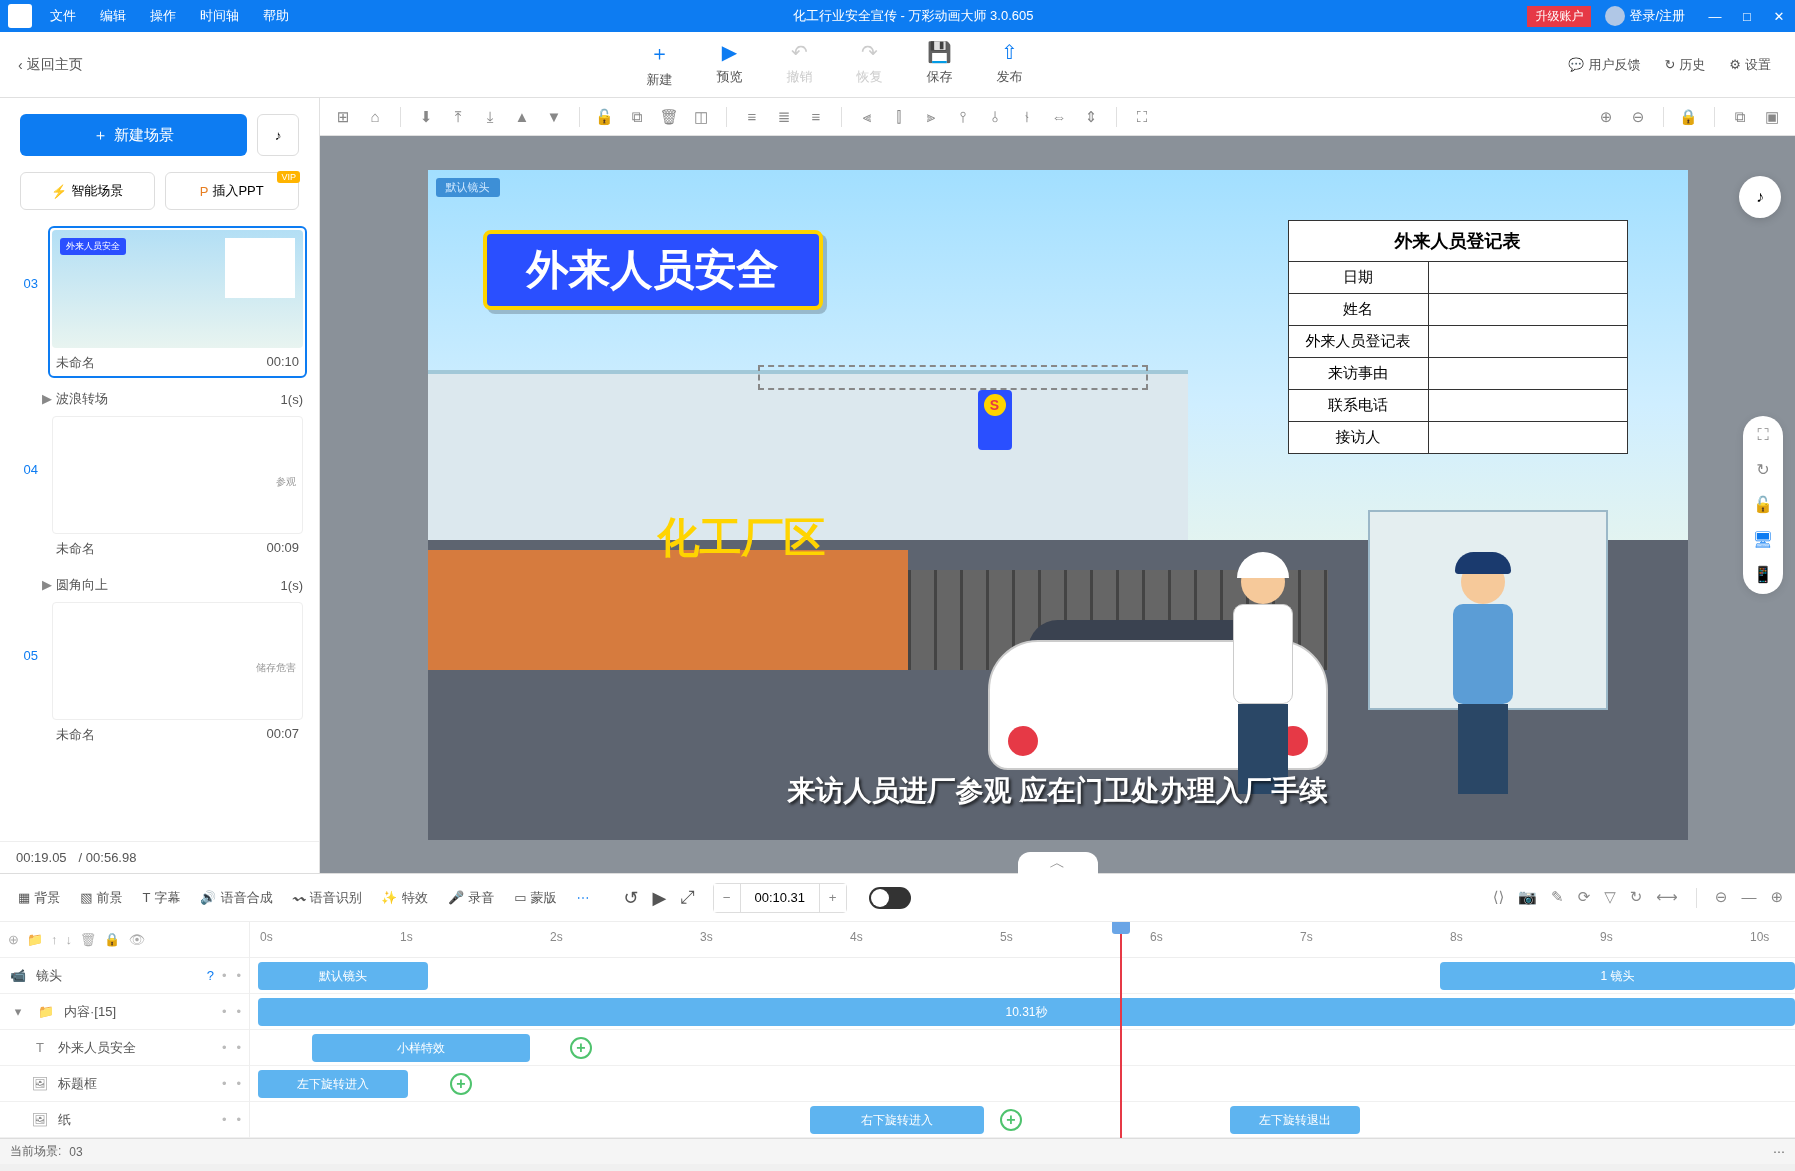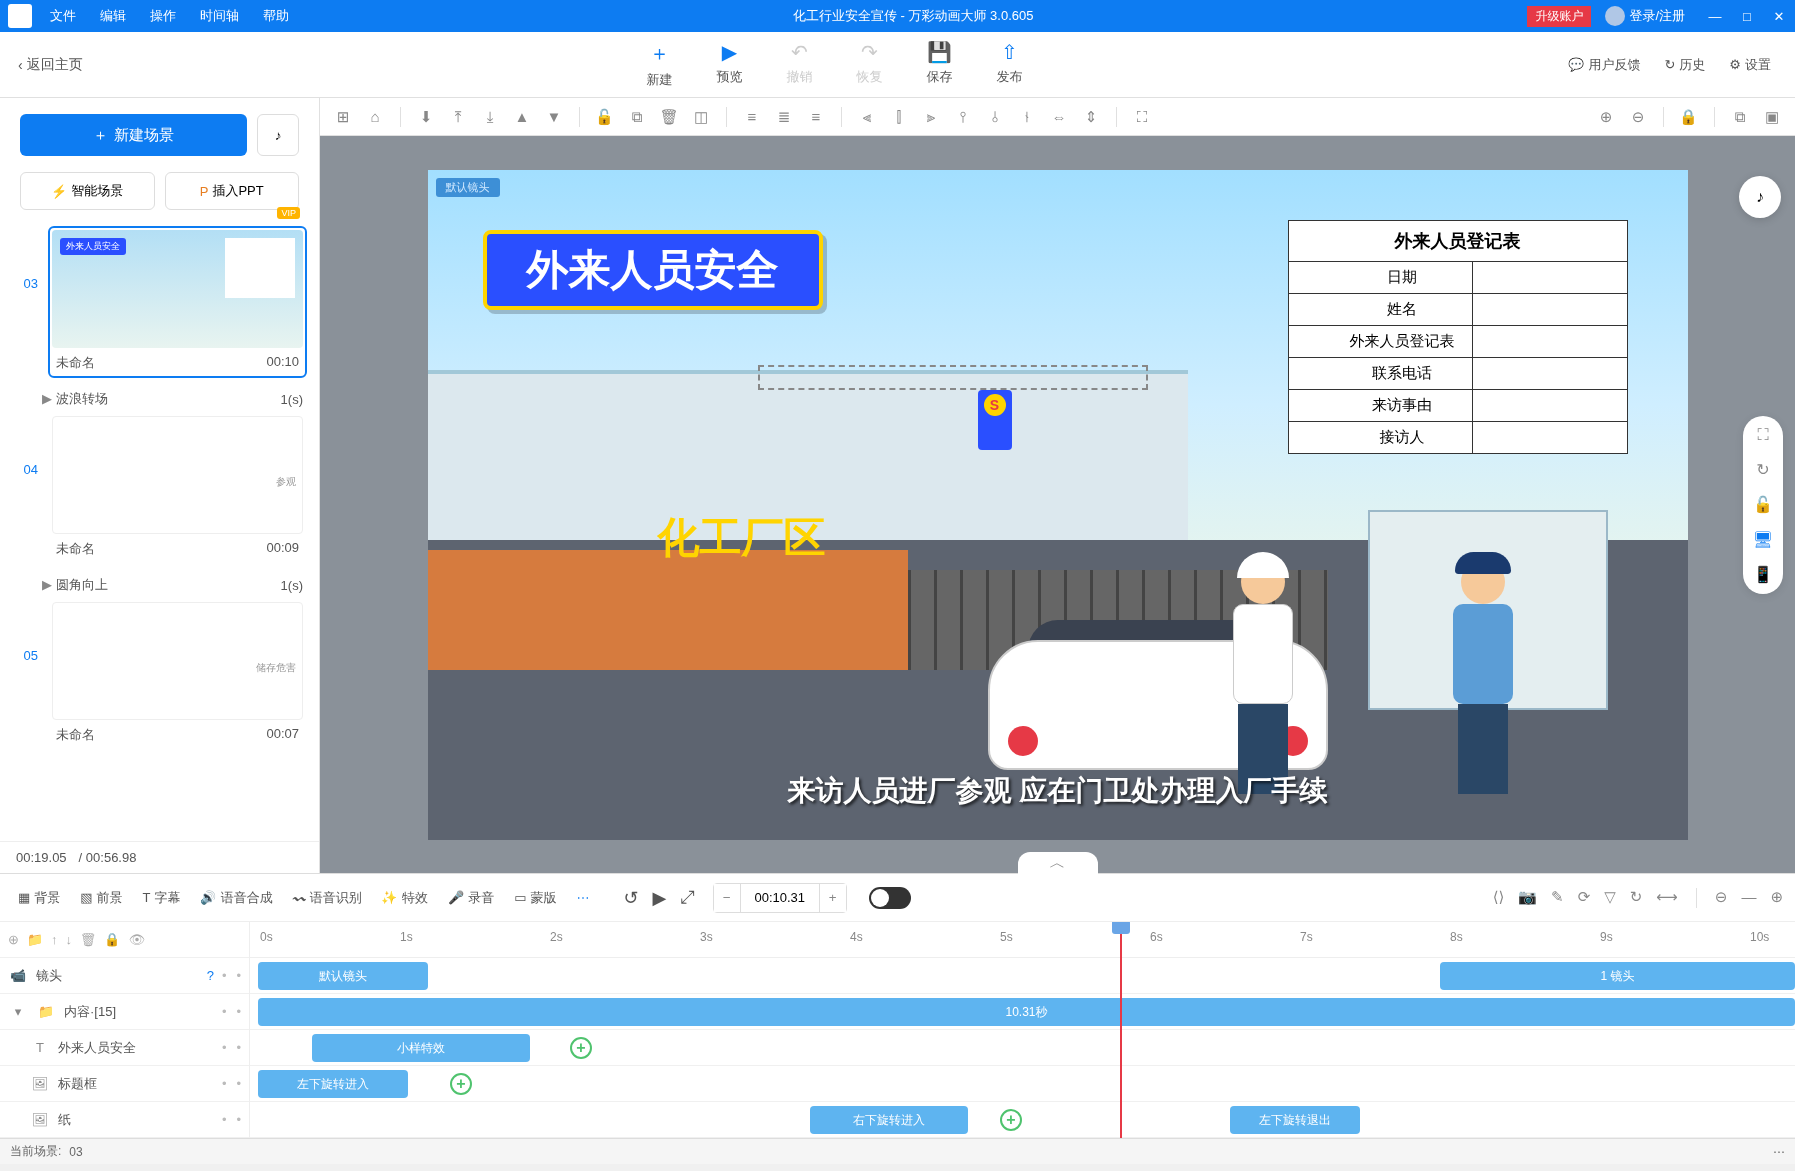--- a/index.html
+++ b/index.html
@@ -32,21 +32,21 @@
 
 .main-area { display: flex; height: 775px; }
 
 
 .left-panel { width: 320px; background: #fff; border-right: 1px solid #e0e0e0; display: flex; flex-direction: column; }
 .left-top-btns { padding: 16px 20px; display: flex; gap: 10px; }
 .new-scene-btn { flex: 1; background: #0d7cf2; color: #fff; border: none; border-radius: 6px; height: 42px; font-size: 15px; cursor: pointer; display: flex; align-items: center; justify-content: center; gap: 6px; }
 .music-btn { width: 42px; height: 42px; border: 1px solid #ddd; border-radius: 6px; background: #fff; cursor: pointer; display: flex; align-items: center; justify-content: center; }
 .left-sec-btns { padding: 0 20px 12px; display: flex; gap: 10px; }
 .sec-btn { flex: 1; height: 38px; border: 1px solid #ddd; border-radius: 6px; background: #fff; font-size: 13px; cursor: pointer; display: flex; align-items: center; justify-content: center; gap: 4px; position: relative; }
-.vip-tag { position: absolute; top: -2px; right: -2px; background: #ffb400; color: #fff; font-size: 9px; padding: 1px 4px; border-radius: 3px; margin-top: 36px; }
+.vip-tag { position: absolute; top: -2px; right: -2px; background: #ffb400; color: #fff; font-size: 9px; padding: 1px 4px; border-radius: 3px; }
 
 .scene-list { flex: 1; overflow-y: auto; padding: 4px 12px; }
 .scene-item { display: flex; gap: 10px; margin-bottom: 8px; }
 .scene-num { width: 26px; text-align: right; color: #0d7cf2; font-size: 13px; padding-top: 50px; }
 .scene-card { flex: 1; border: 2px solid transparent; border-radius: 6px; padding: 2px; }
 .scene-card.active { border-color: #0d7cf2; }
 .scene-thumb { width: 100%; height: 118px; background: linear-gradient(#b3dff5, #e8f4f0); border-radius: 4px; position: relative; overflow: hidden; }
 .scene-thumb.blank { background: #fff; border: 1px solid #eee; }
 .thumb-title-box { position: absolute; top: 8px; left: 8px; background: #2a4fff; color: #fff; font-size: 9px; padding: 2px 6px; border-radius: 3px; }
 .thumb-form { position: absolute; top: 8px; right: 8px; width: 70px; height: 60px; background: #fff; font-size: 6px; }
@@ -63,21 +63,21 @@
 .ctb-sep { width: 1px; height: 20px; background: #e0e0e0; margin: 0 6px; }
 .ctb-icon { width: 26px; height: 26px; display: flex; align-items: center; justify-content: center; color: #888; cursor: pointer; font-size: 15px; }
 
 .canvas-stage { flex: 1; display: flex; align-items: center; justify-content: center; position: relative; }
 .canvas-frame { width: 1260px; height: 670px; background: linear-gradient(#a2dfff 0%, #cfeeff 35%, #e7f5ed 60%); position: relative; overflow: hidden; }
 .camera-label { position: absolute; top: 8px; left: 8px; background: #3d8fd6; color: #cfe8ff; font-size: 11px; padding: 2px 10px; border-radius: 3px; }
 .main-title-box { position: absolute; top: 60px; left: 55px; background: #2a4fff; border: 4px solid #ffd400; border-radius: 8px; box-shadow: 4px 4px 0 rgba(0,0,0,.2); }
 .main-title-box .inner { color: #fff; font-size: 42px; font-weight: bold; padding: 8px 40px; }
 .reg-form { position: absolute; top: 50px; right: 60px; width: 340px; background: #fff; border: 1px solid #333; font-size: 15px; }
 .reg-form .hdr { text-align: center; font-weight: bold; padding: 8px; border-bottom: 1px solid #333; font-size: 18px; }
-.reg-form .row { display: flex; border-bottom: 1px solid #333; padding-left: 44px; }
+.reg-form .row { display: flex; border-bottom: 1px solid #333; }
 .reg-form .row:last-child { border-bottom: none; }
 .reg-form .lbl { width: 140px; text-align: center; padding: 6px; border-right: 1px solid #333; }
 .reg-form .val { flex: 1; }
 .subtitle-text { position: absolute; bottom: 30px; left: 50%; transform: translateX(-50%); color: #fff; font-size: 28px; font-weight: bold; text-shadow: 2px 2px 3px rgba(0,0,0,.7); white-space: nowrap; }
 .factory-sign { position: absolute; top: 340px; left: 230px; color: #ffd400; font-size: 42px; font-weight: bold; }
 .selection-box { position: absolute; top: 195px; left: 330px; width: 390px; height: 25px; border: 2px dashed #888; }
 .road { position: absolute; bottom: 0; left: 0; right: 0; height: 300px; background: #5d6470; }
 .building { position: absolute; top: 200px; left: 0; width: 760px; height: 200px; background: #dce8ee; border-top: 4px solid #a2c8d8; }
 .gate-wall { position: absolute; top: 380px; left: 0; width: 480px; height: 120px; background: #d67b3e; }
 .fence { position: absolute; top: 400px; left: 480px; width: 420px; height: 100px; background: repeating-linear-gradient(90deg, #444 0 3px, transparent 3px 26px), linear-gradient(#666,#666); background-size: 26px 100%, 100% 4px; background-position: 0 0, 0 0; }
@@ -379,25 +379,25 @@
             </div>
           <div class="row">
               <div class="lbl">姓名</div>
               <div class="val"></div>
             </div>
           <div class="row">
               <div class="lbl">外来人员登记表</div>
               <div class="val"></div>
             </div>
           <div class="row">
+              <div class="lbl">来访事由</div>
+              <div class="val"></div>
+            </div>
+          <div class="row">
               <div class="lbl">联系电话</div>
-              <div class="val"></div>
-            </div>
-          <div class="row">
-              <div class="lbl">来访事由</div>
               <div class="val"></div>
             </div>
           <div class="row">
               <div class="lbl">接访人</div>
               <div class="val"></div>
             </div>
         </div>
         <div class="subtitle-text">来访人员进厂参观 应在门卫处办理入厂手续</div>
       </div>
       <div class="music-float">
@@ -561,21 +561,21 @@
       </div>
       <div class="tl-track-row">
         <div class="tl-clip clip-fx" style="left:62px;width:218px">小样特效</div>
         <div class="clip-add" style="left:320px">+</div>
       </div>
       <div class="tl-track-row">
         <div class="tl-clip clip-fx" style="left:8px;width:150px">左下旋转进入</div>
         <div class="clip-add" style="left:200px">+</div>
       </div>
       <div class="tl-track-row">
-        <div class="tl-clip clip-fx" style="left:560px;width:158px">右下旋转进入</div>
+        <div class="tl-clip clip-fx" style="left:560px;width:174px">右下旋转进入</div>
         <div class="clip-add" style="left:750px">+</div>
         <div class="tl-clip clip-fx" style="left:980px;width:130px">左下旋转退出</div>
       </div>
     </div>
   </div>
 </div>
 
 <div class="status-bar">
   <span>当前场景:</span>
   <span>03</span>

